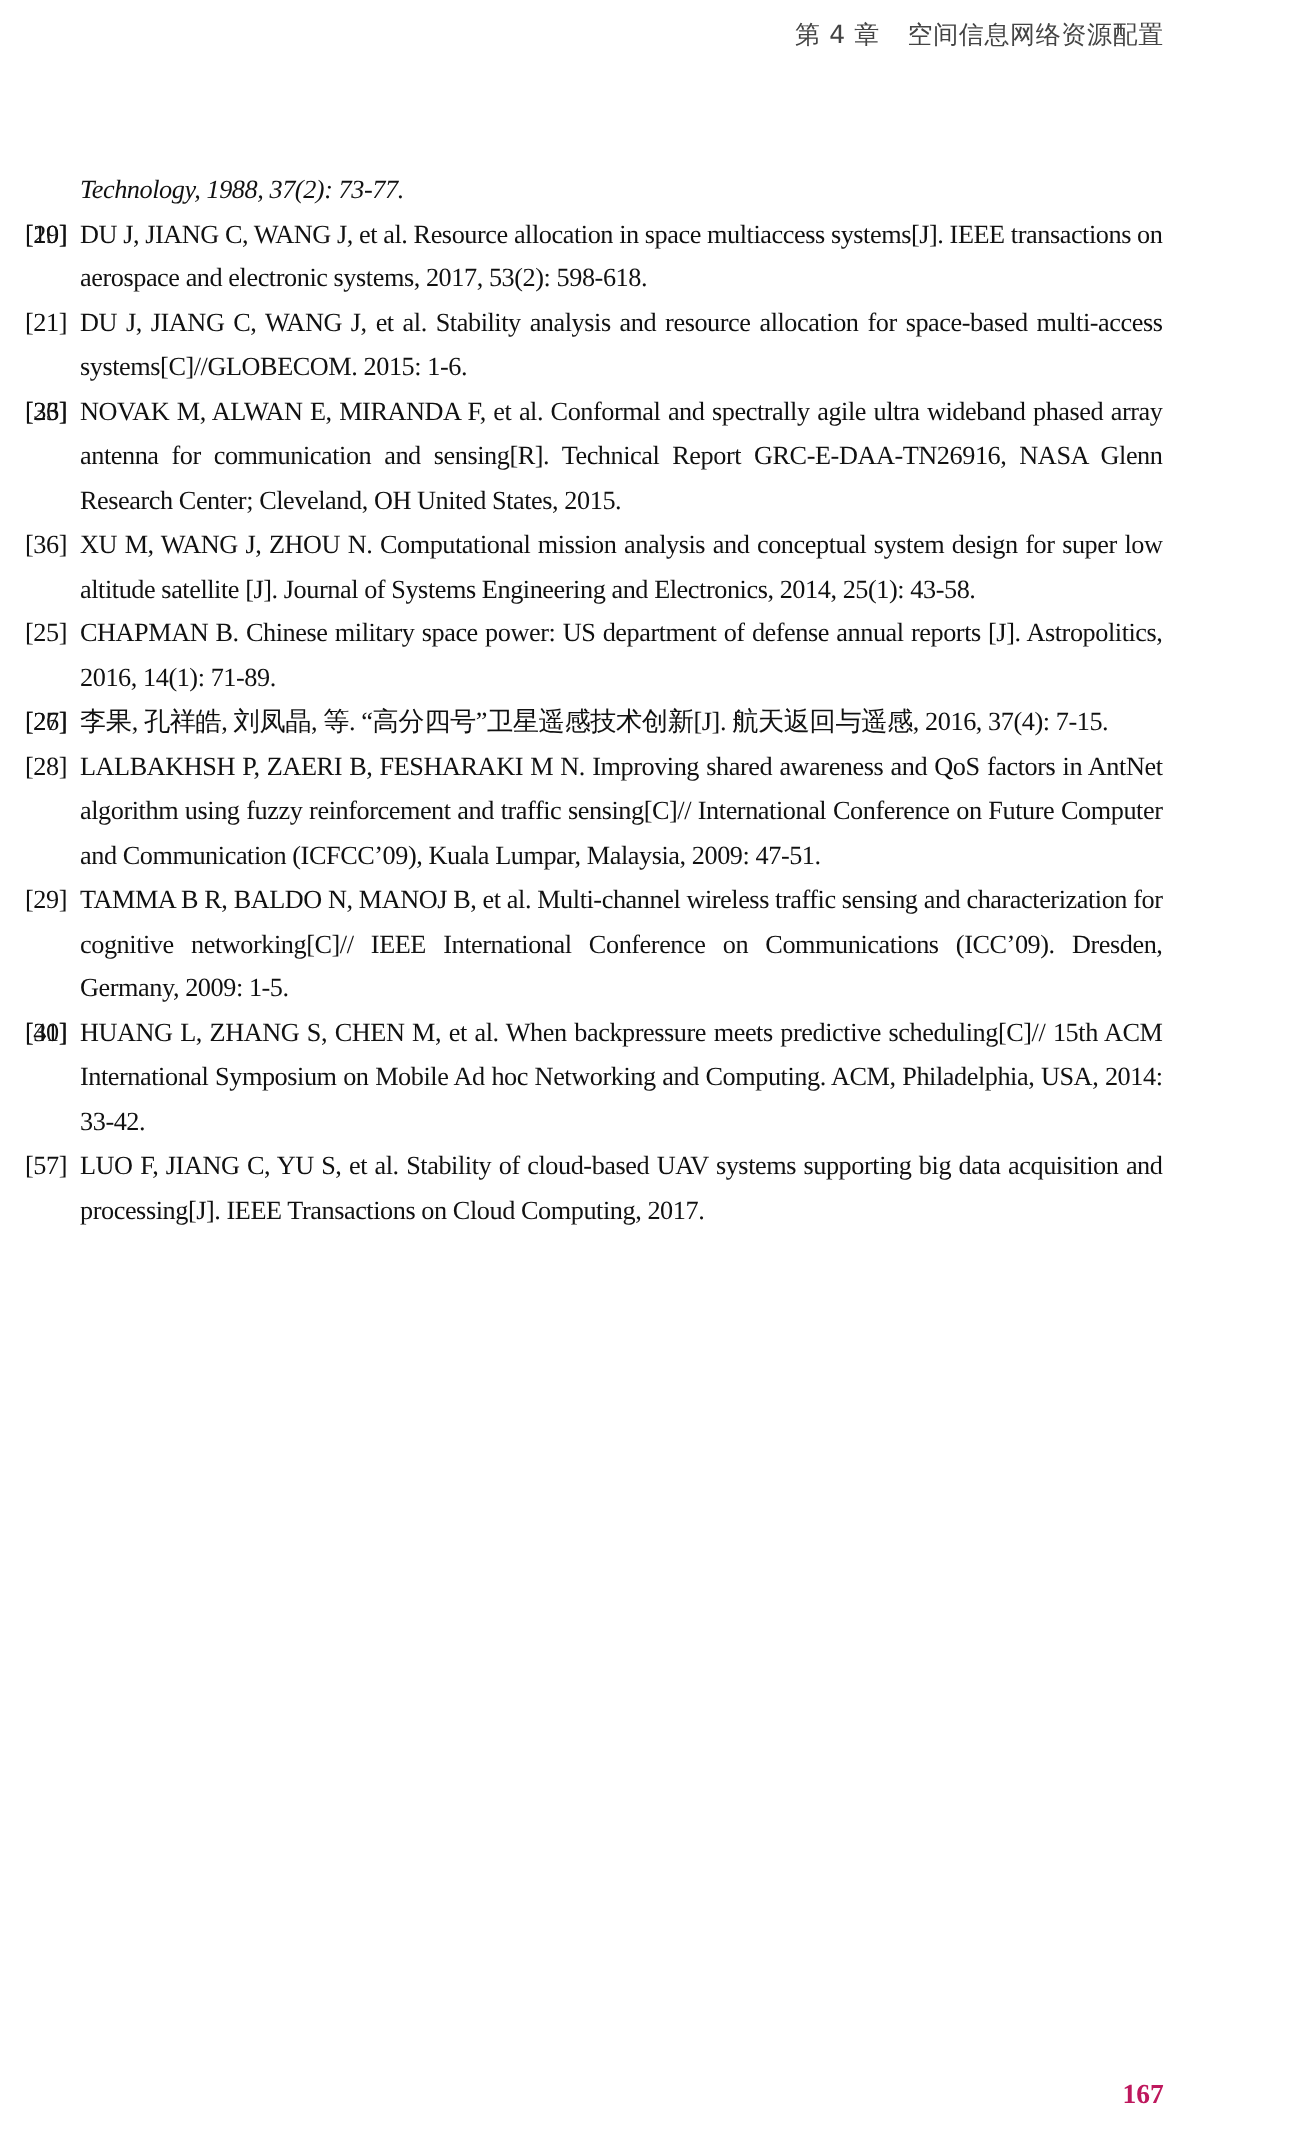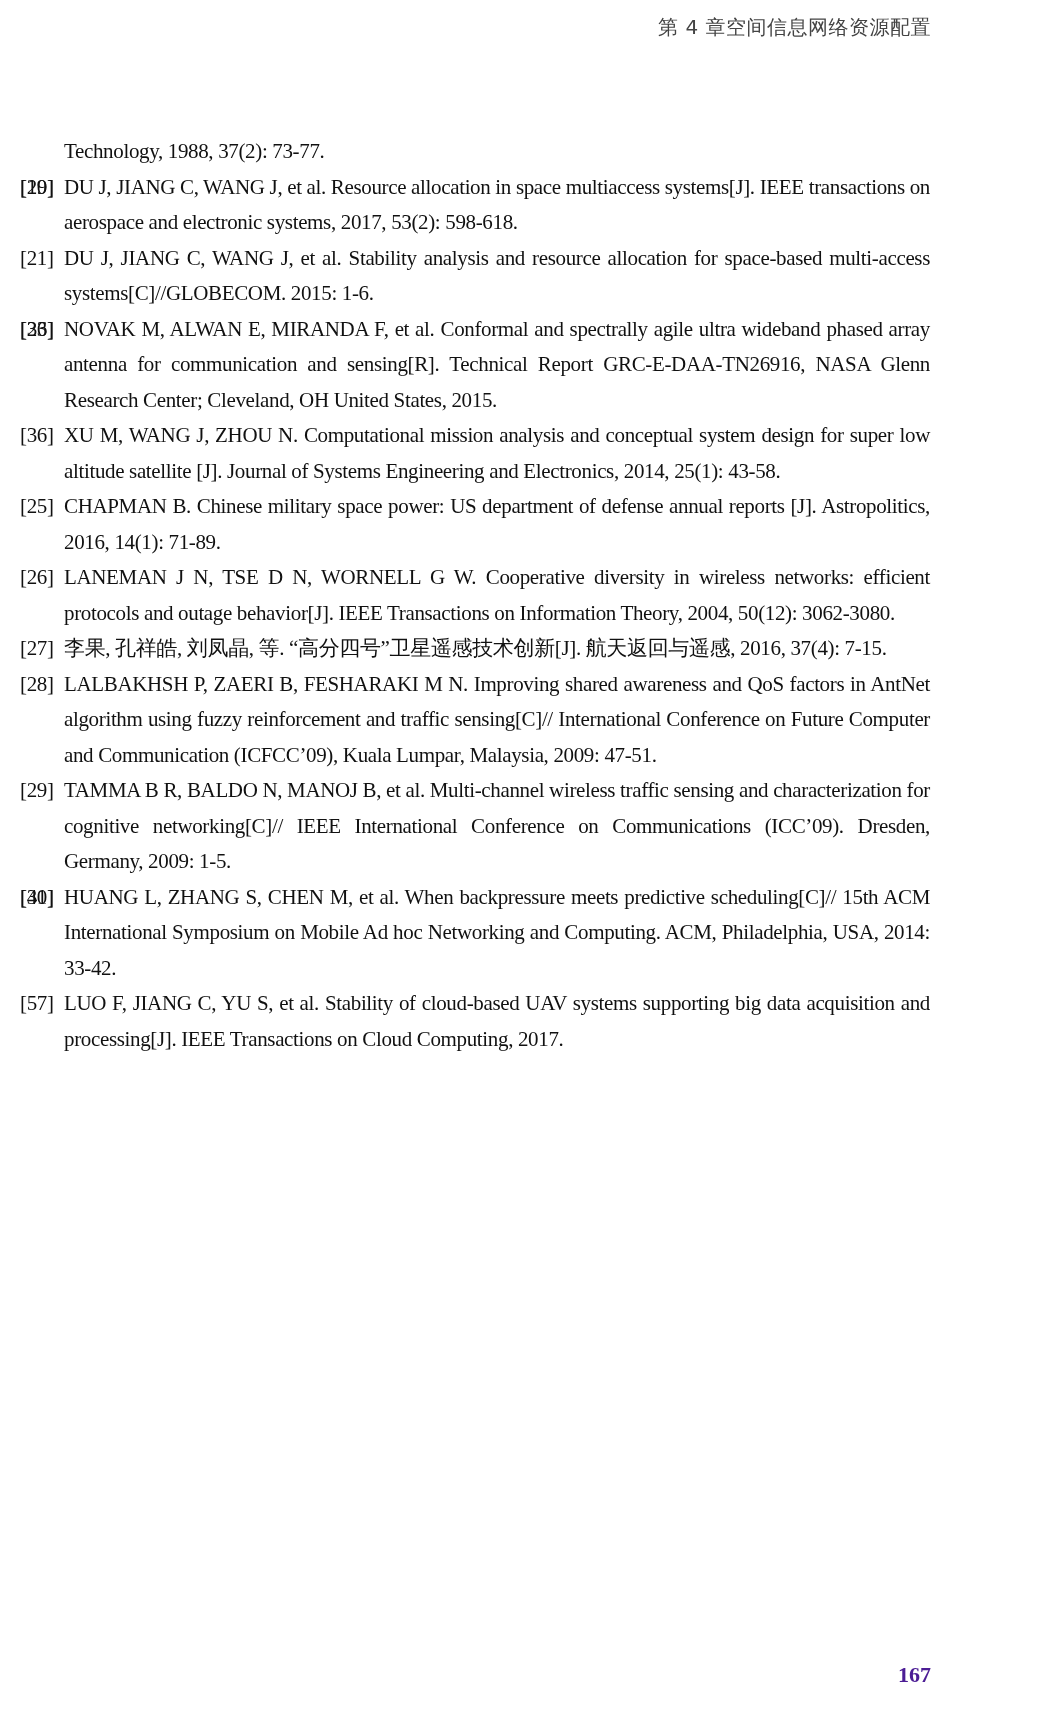--- a/index.html
+++ b/index.html
@@ -1,44 +1,44 @@
 <!DOCTYPE html>
 <html><head>
 <meta charset="utf-8">
 <style>
   html, body { margin: 0; padding: 0; background: #ffffff; }
   body { width: 1041px; height: 1721px; position: relative; overflow: hidden;
          font-family: "Liberation Serif", "DejaVu Serif", serif; color: #111; }
   .running-header { position: absolute; top: 14px; right: 110px;
          font-family: "DejaVu Sans", "Liberation Sans", sans-serif; font-size: 20px; color: #444; letter-spacing: 0.5px; }
-  .running-header .chap { }
+  .running-header .chap { margin-right: 22px; }
   .refs { position: absolute; top: 134px; left: 20px; width: 910px; }
   .ref { position: relative; padding-left: 44px; font-size: 21px; line-height: 35.5px;
          text-align: justify; letter-spacing: -0.35px; }
   .ref .num { position: absolute; left: 0; top: 0; }
-  .ref.cont { padding-left: 44px; }
-  .page-number { position: absolute; right: 110px; top: 1662px; font-size: 22px; font-weight: bold; color: #4c1d95; }
+  .ref.cont { padding-left: 44px; font-style: italic; }
+  .page-number { position: absolute; right: 110px; top: 1662px; font-size: 22px; font-weight: bold; color: #be185d; }
 </style>
 </head>
 <body>
 
 <div class="running-header">
   <span class="chap">第 4 章</span><span>空间信息网络资源配置</span>
 </div>
 
 <div class="refs">
   <div class="ref cont"><span class="num"></span><span>Technology, 1988, 37(2): 73-77.</span></div>
   <div class="ref"><span class="num">[19]</span></div>
   <div class="ref"><span class="num">[20]</span><span>DU J, JIANG C, WANG J, et al. Resource allocation in space multiaccess systems[J]. IEEE transactions on aerospace and electronic systems, 2017, 53(2): 598-618.</span></div>
   <div class="ref"><span class="num">[21]</span><span>DU J, JIANG C, WANG J, et al. Stability analysis and resource allocation for space-based multi-access systems[C]//GLOBECOM. 2015: 1-6.</span></div>
   <div class="ref"><span class="num">[36]</span></div>
   <div class="ref"><span class="num">[23]</span><span>NOVAK M, ALWAN E, MIRANDA F, et al. Conformal and spectrally agile ultra wideband phased array antenna for communication and sensing[R]. Technical Report GRC-E-DAA-TN26916, NASA Glenn Research Center; Cleveland, OH United States, 2015.</span></div>
   <div class="ref"><span class="num">[36]</span><span>XU M, WANG J, ZHOU N. Computational mission analysis and conceptual system design for super low altitude satellite [J]. Journal of Systems Engineering and Electronics, 2014, 25(1): 43-58.</span></div>
   <div class="ref"><span class="num">[25]</span><span>CHAPMAN B. Chinese military space power: US department of defense annual reports [J]. Astropolitics, 2016, 14(1): 71-89.</span></div>
-  <div class="ref"><span class="num">[26]</span><span>LANEMAN J N, TSE D N, WORNELL G W. Cooperative diversity in wireless networks: efficient protocols and outage behavior[J]. IEEE Transactions on Information Theory, 2004, 50(12): 3062-3080.</span></div>
+  <div class="ref"><span class="num">[26]</span></div>
   <div class="ref"><span class="num">[27]</span><span>李果, 孔祥皓, 刘凤晶, 等. “高分四号”卫星遥感技术创新[J]. 航天返回与遥感, 2016, 37(4): 7-15.</span></div>
   <div class="ref"><span class="num">[28]</span><span>LALBAKHSH P, ZAERI B, FESHARAKI M N. Improving shared awareness and QoS factors in AntNet algorithm using fuzzy reinforcement and traffic sensing[C]// International Conference on Future Computer and Communication (ICFCC’09), Kuala Lumpar, Malaysia, 2009: 47-51.</span></div>
   <div class="ref"><span class="num">[29]</span><span>TAMMA B R, BALDO N, MANOJ B, et al. Multi-channel wireless traffic sensing and characterization for cognitive networking[C]// IEEE International Conference on Communications (ICC’09). Dresden, Germany, 2009: 1-5.</span></div>
   <div class="ref"><span class="num">[40]</span></div>
   <div class="ref"><span class="num">[31]</span><span>HUANG L, ZHANG S, CHEN M, et al. When backpressure meets predictive scheduling[C]// 15th ACM International Symposium on Mobile Ad hoc Networking and Computing. ACM, Philadelphia, USA, 2014: 33-42.</span></div>
   <div class="ref"><span class="num">[57]</span><span>LUO F, JIANG C, YU S, et al. Stability of cloud-based UAV systems supporting big data acquisition and processing[J]. IEEE Transactions on Cloud Computing, 2017.</span></div>
 </div>
 
 <div class="page-number">167</div>
 

